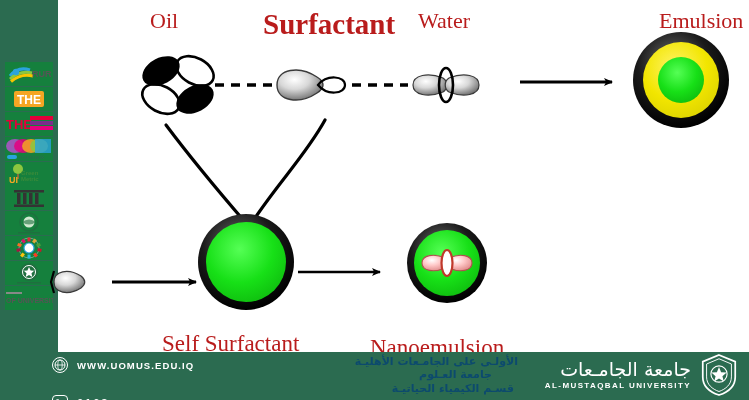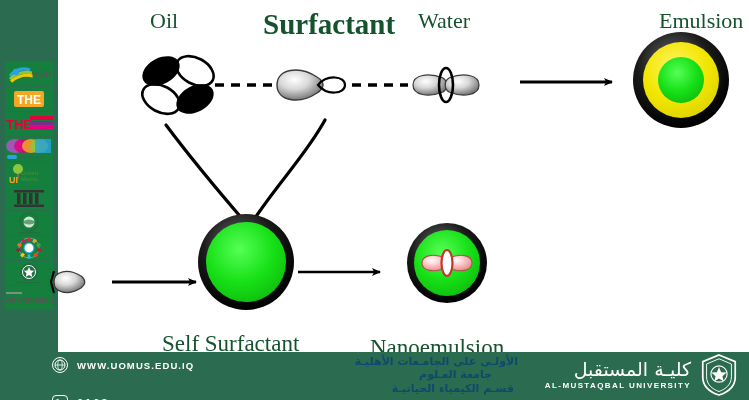--- a/index.html
+++ b/index.html
@@ -77,21 +77,21 @@
     position: absolute; left: 0; top: 0;
     width: 749px; height: 352px;
     z-index: 4;
     pointer-events: none;
   }
 
   
   .dlabel {
     position: absolute;
     font-family: "Liberation Serif", serif;
-    color: #14532d;
+    color: #b91c1c;
     white-space: nowrap;
     z-index: 5;
   }
   #lbl-oil        { left: 150px; top: 8px;  font-size: 22px; }
   #lbl-surfactant { left: 263px; top: 8px;  font-size: 29px; font-weight: bold; }
   #lbl-water      { left: 418px; top: 8px;  font-size: 22px; }
   #lbl-emulsion   { left: 623px; top: 8px;  font-size: 22px; margin-left: 36px; }
   #lbl-selfemul   { left: 162px; top: 331px; font-size: 23px; }
   #lbl-nano       { left: 370px; top: 335px; font-size: 23px; }
 
@@ -389,21 +389,21 @@
   </div>
 
   <div class="footer-arabic">
     <div class="ar1">الأولـى على الجامـعات الأهليـة</div>
     <div class="ar2">جامعة العـلوم</div>
     <div class="ar3">قسـم الكيمياء الحياتيـة</div>
   </div>
 
   <div class="footer-brand">
     <div class="brand-text">
-      <div class="brand-ar">كليـة المستقبل</div>
+      <div class="brand-ar">جامعة الجامـعات</div>
       <div class="brand-en">AL-MUSTAQBAL UNIVERSITY</div>
     </div>
     <svg class="brand-shield" viewBox="0 0 40 44">
       <path d="M20 1 L37 8 L37 24 C37 34 29 40 20 43 C11 40 3 34 3 24 L3 8 Z" fill="none" stroke="#ffffff" stroke-width="1.8"></path>
       <path d="M20 5 L33 10.5 L33 24 C33 32 27 36.8 20 39.3 C13 36.8 7 32 7 24 L7 10.5 Z" fill="#2b6b50" stroke="#ffffff" stroke-width="1"></path>
       <circle cx="20" cy="21" r="8.5" fill="none" stroke="#ffffff" stroke-width="1.2"></circle>
       <path d="M20 13.5 L22.2 19 L28 19.4 L23.6 23.2 L25 28.8 L20 25.7 L15 28.8 L16.4 23.2 L12 19.4 L17.8 19 Z" fill="#ffffff"></path>
     </svg>
   </div>
 

